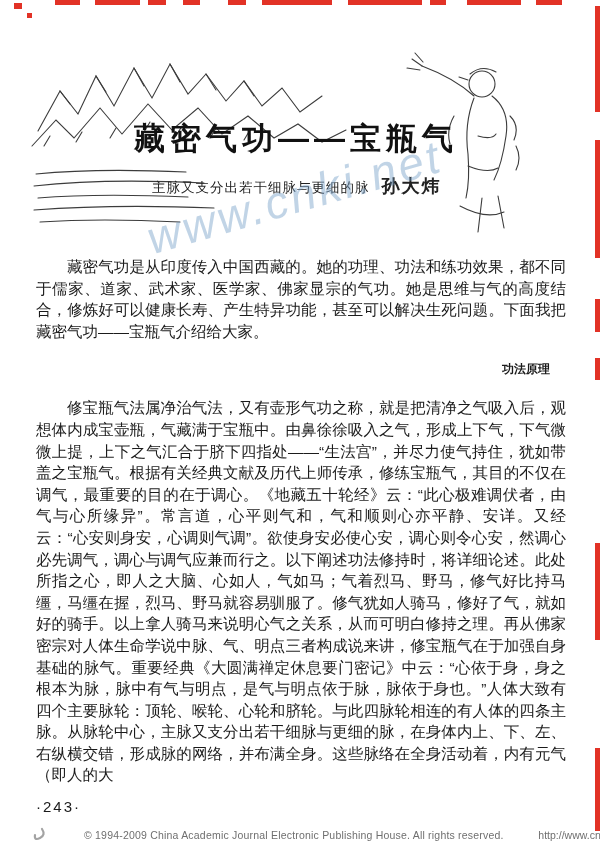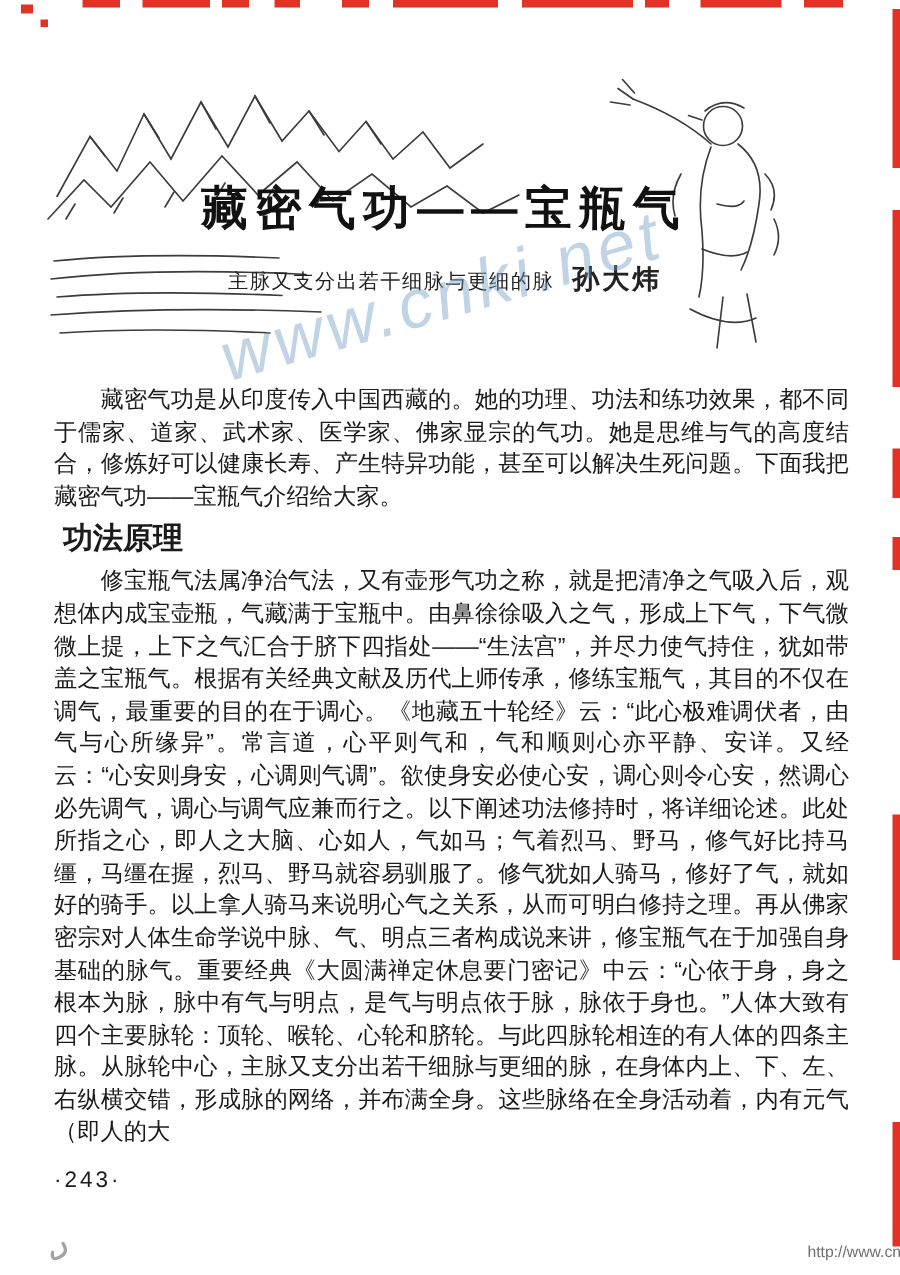--- a/index.html
+++ b/index.html
@@ -38,21 +38,21 @@
     transform:rotate(-16deg);transform-origin:left center;
     pointer-events:none;z-index:5;white-space:nowrap;
   }
   
   .content{
     position:absolute;left:36px;top:256px;width:530px;
     font-size:15.5px;line-height:21.6px;text-align:justify;
   }
   .para{margin:0;text-indent:2em;}
   .section{
-    margin:6px;font-size:20px;font-weight:bold;text-align:left;line-height:23px;
+    margin:16px;font-size:12px;font-weight:bold;text-align:right;line-height:23px;
   }
   .pageno{
     text-align:left;padding-right:10px;margin-top:10px;
     font-size:15px;letter-spacing:2px;
   }
   
   .footer{
     position:absolute;left:0;right:0;bottom:4px;height:20px;
     font-size:10.5px;color:#6f6f6f;white-space:nowrap;
   }
@@ -124,16 +124,17 @@
     <p class="para">藏密气功是从印度传入中国西藏的。她的功理、功法和练功效果，都不同于儒家、道家、武术家、医学家、佛家显宗的气功。她是思维与气的高度结合，修炼好可以健康长寿、产生特异功能，甚至可以解决生死问题。下面我把藏密气功——宝瓶气介绍给大家。</p>
     <h2 class="section">功法原理</h2>
     <p class="para">修宝瓶气法属净治气法，又有壶形气功之称，就是把清净之气吸入后，观想体内成宝壶瓶，气藏满于宝瓶中。由鼻徐徐吸入之气，形成上下气，下气微微上提，上下之气汇合于脐下四指处——“生法宫”，并尽力使气持住，犹如带盖之宝瓶气。根据有关经典文献及历代上师传承，修练宝瓶气，其目的不仅在调气，最重要的目的在于调心。《地藏五十轮经》云：“此心极难调伏者，由气与心所缘异”。常言道，心平则气和，气和顺则心亦平静、安详。又经云：“心安则身安，心调则气调”。欲使身安必使心安，调心则令心安，然调心必先调气，调心与调气应兼而行之。以下阐述功法修持时，将详细论述。此处所指之心，即人之大脑、心如人，气如马；气着烈马、野马，修气好比持马缰，马缰在握，烈马、野马就容易驯服了。修气犹如人骑马，修好了气，就如好的骑手。以上拿人骑马来说明心气之关系，从而可明白修持之理。再从佛家密宗对人体生命学说中脉、气、明点三者构成说来讲，修宝瓶气在于加强自身基础的脉气。重要经典《大圆满禅定休息要门密记》中云：“心依于身，身之根本为脉，脉中有气与明点，是气与明点依于脉，脉依于身也。”人体大致有四个主要脉轮：顶轮、喉轮、心轮和脐轮。与此四脉轮相连的有人体的四条主脉。从脉轮中心，主脉又支分出若干细脉与更细的脉，在身体内上、下、左、右纵横交错，形成脉的网络，并布满全身。这些脉络在全身活动着，内有元气（即人的大</p>
     <div class="pageno">·243·</div>
   </div>
 
   <div class="footer">
     <svg class="logo" width="14" height="16" viewBox="0 0 14 16">
       <path d="M10,2 q4,6 -2,9 q-6,3 -5,-3" stroke="#8d8d8d" fill="none" stroke-width="2.2" stroke-linecap="round"></path>
     </svg>
+    <span class="copy">© 1994-2009 China Academic Journal Electronic Publishing House. All rights reserved.</span>
     <span class="url">http://www.cnk</span>
   </div>
 
 </div>
 
 </body></html>

